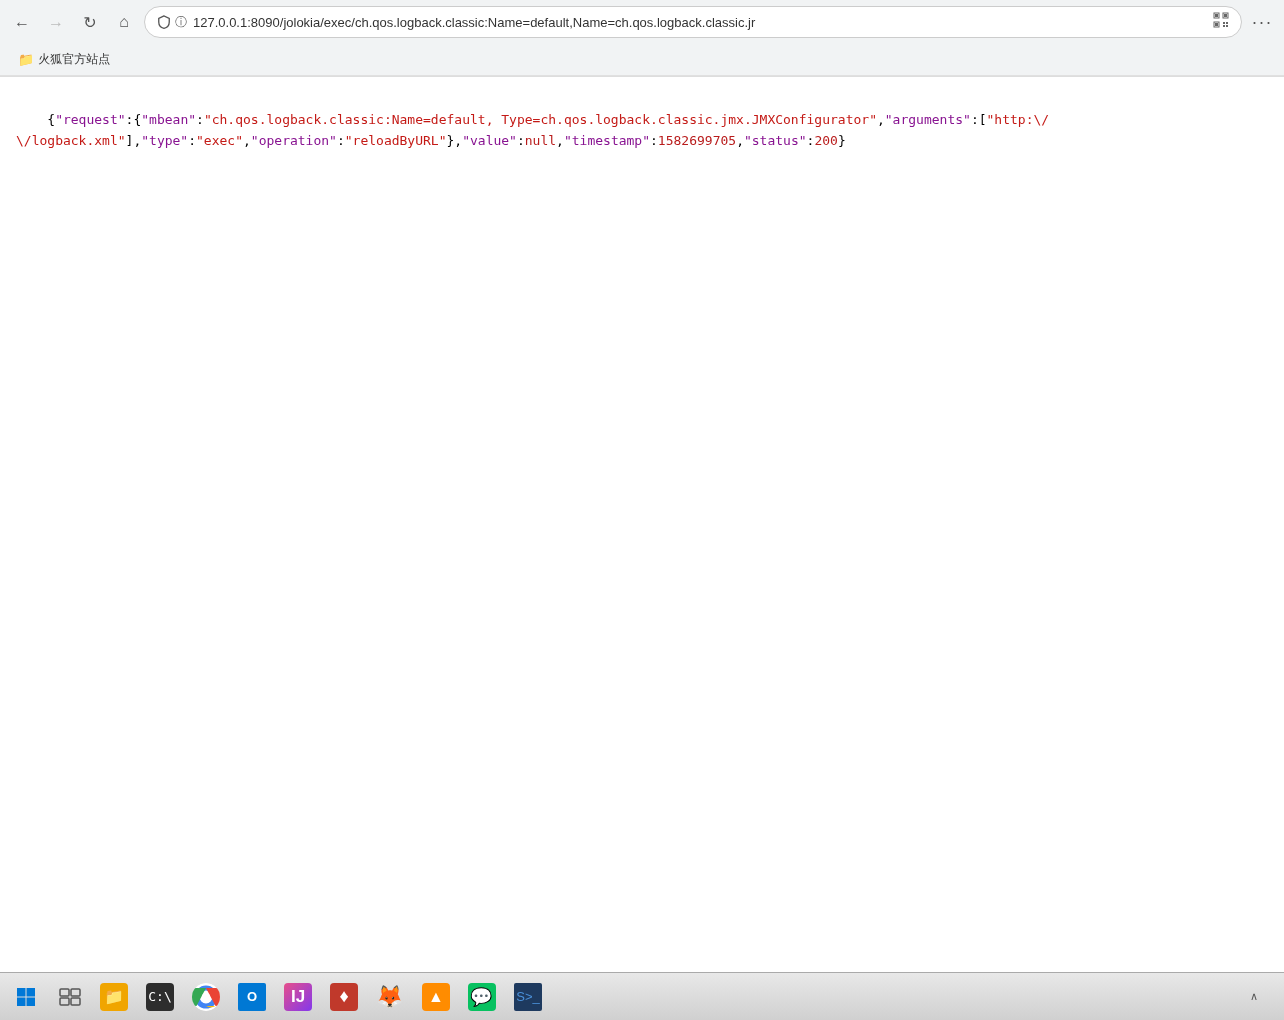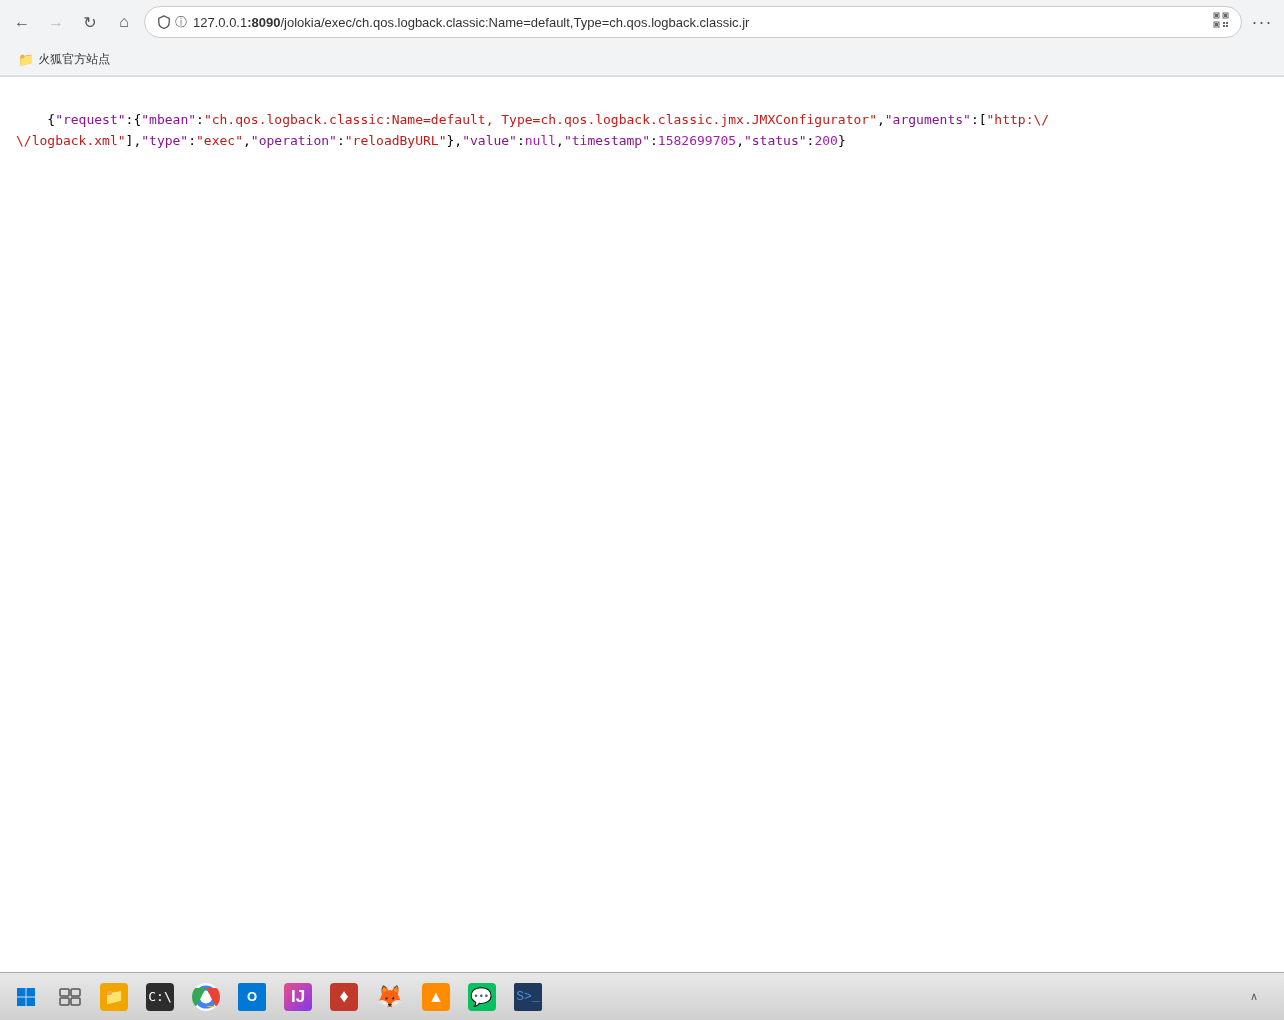--- a/index.html
+++ b/index.html
@@ -149,21 +149,21 @@
 
     .json-key {
       color: #881391;
     }
 
     .json-string {
       color: #c41a16;
     }
 
     .json-number {
-      color: #a21caf;
+      color: #b91c1c;
       text-align: right;
     }
 
     
     .taskbar {
       height: 48px;
       background: #c0c0c0;
       background: linear-gradient(to bottom, #e8e8e8, #d0d0d0);
       border-top: 1px solid #aaa;
       display: flex;
@@ -250,21 +250,21 @@
     <button class="nav-btn" title="Home">⌂</button>
 
     <div class="address-bar-container">
       <span class="security-icon">
         <svg width="14" height="14" viewBox="0 0 16 16" fill="none">
           <path d="M8 1L2 4v4c0 3.3 2.5 6.4 6 7.2C11.5 14.4 14 11.3 14 8V4L8 1z" stroke="#555" stroke-width="1.5" fill="none"></path>
         </svg>
         <span style="color:#666; font-size:12px;">ⓘ</span>
       </span>
       <span class="address-text">
-        <span>127.0.0.1</span><span style="font-weight:bold;">:8090</span><span>/jolokia/exec/ch.qos.logback.classic:Name=default,Type=ch.qos.logback.classic.jr</span>
+        <span>127.0.0.1</span><span style="font-weight:normal;">:8090</span><span>/jolokia/exec/ch.qos.logback.classic:Name=default,Name=ch.qos.logback.classic.jr</span>
       </span>
       <span class="qr-icon">
         <svg width="16" height="16" viewBox="0 0 16 16">
           <rect x="1" y="1" width="5" height="5" fill="none" stroke="#666" stroke-width="1"></rect>
           <rect x="2" y="2" width="3" height="3" fill="#666"></rect>
           <rect x="10" y="1" width="5" height="5" fill="none" stroke="#666" stroke-width="1"></rect>
           <rect x="11" y="2" width="3" height="3" fill="#666"></rect>
           <rect x="1" y="10" width="5" height="5" fill="none" stroke="#666" stroke-width="1"></rect>
           <rect x="2" y="11" width="3" height="3" fill="#666"></rect>
           <rect x="10" y="10" width="2" height="2" fill="#666"></rect>
@@ -352,21 +352,21 @@
 
   <div class="taskbar-app">
     <div class="app-icon" style="background:#ff8c00; color:#fff; font-size:16px; border-radius:4px;">▲</div>
   </div>
 
   <div class="taskbar-app">
     <div class="app-icon" style="background:#07c160; color:#fff; font-size:18px; border-radius:4px;">💬</div>
   </div>
 
   <div class="taskbar-app">
-    <div class="app-icon" style="background:#1e3a5f; color:#4a90d9; font-size:13px; border-radius:2px; font-family:Liberation Mono, monospace;text-align:center;">S&gt;_</div>
+    <div class="app-icon" style="background:#1e3a5f; color:#4a90d9; font-size:13px; border-radius:2px; font-family:Liberation Sans, sans-serif;text-align:center;">S&gt;_</div>
   </div>
 
   <div class="taskbar-spacer"></div>
 
   <div class="taskbar-right">
     <div class="taskbar-btn" style="font-size:11px; color:#555;">∧</div>
   </div>
 </div>
 
 </body></html>

